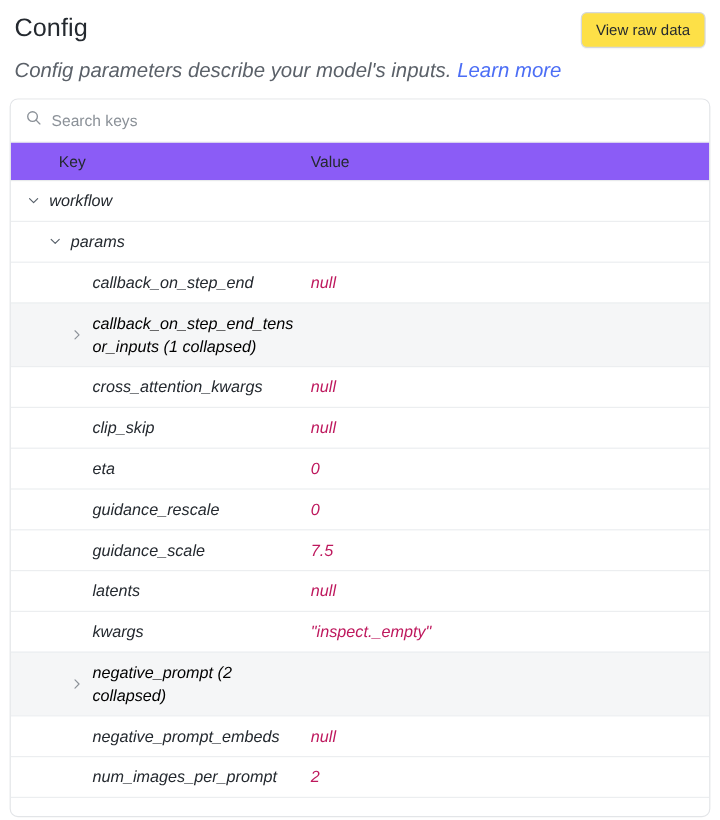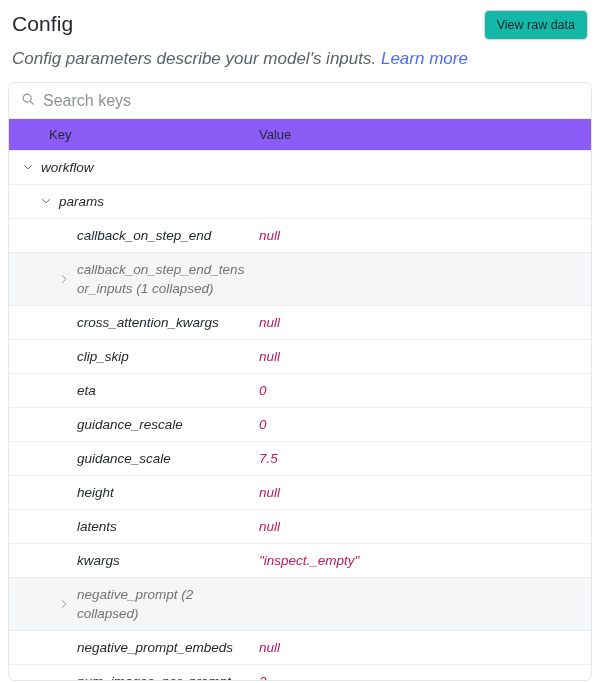--- a/index.html
+++ b/index.html
@@ -30,21 +30,21 @@
     font-weight: 400;
     color: #24292f;
     line-height: 28px;
     margin: 0;
     letter-spacing: 0.1px;
   }
   .raw-data-button {
     font-family: "Liberation Sans", sans-serif;
     font-size: 12.5px;
     color: #24292f;
-    background: #14b8a6;
+    background: #fde047;
     border: 1px solid #d5d8dc;
     border-radius: 5px;
     padding: 7px 12px;
     line-height: 14px;
     cursor: pointer;
     white-space: nowrap;
     box-shadow: 0 1px 0 rgba(27,31,36,0.04);
   }
   .subtitle {
     font-size: 17px;
@@ -75,21 +75,21 @@
     padding: 0 12px;
     background: #ffffff;
     border-bottom: 1px solid #e8eaec;
   }
   .search-icon { flex: 0 0 auto; display: block; }
   .search-input {
     flex: 1 1 auto;
     border: none;
     outline: none;
     font-family: "Liberation Sans", sans-serif;
-    font-size: 16px;
+    font-size: 13px;
     color: #3b82f6;
     background: transparent;
     padding: 0;
   }
   .search-input::placeholder { color: #8b9198; }
 
   .tbl { width: 100%; border-collapse: collapse; table-layout: fixed; }
   .tbl col.c-key { width: 246px; }
   .tbl col.c-val { width: auto; }
 
@@ -125,21 +125,21 @@
     display: inline-flex;
     align-items: center;
     justify-content: center;
     color: #57606a;
     margin-right: 6px;
   }
   .keytext { white-space: normal; word-break: break-word; }
 
   tr.collapsed-row { background: #f5f6f7; }
   tr.collapsed-row td { color: #5b6169; }
-  tr.collapsed-row .keytext { color: #737373; }
+  tr.collapsed-row .keytext { color: #000000; }
 
   .indent-0 { padding-left: 12px; }
   .indent-1 { padding-left: 30px; }
   .indent-2 { padding-left: 48px; }
 </style>
 </head>
 <body>
 
 <div class="page">
 
@@ -267,29 +267,20 @@
                 <span class="chev"></span>
                 <span class="keytext">guidance_scale</span>
               </div>
             </td>
             <td class="val">7.5</td>
           </tr>
           <tr>
             <td>
               <div class="keycell indent-2">
                 <span class="chev"></span>
-                <span class="keytext">height</span>
-              </div>
-            </td>
-            <td class="val">null</td>
-          </tr>
-          <tr>
-            <td>
-              <div class="keycell indent-2">
-                <span class="chev"></span>
                 <span class="keytext">latents</span>
               </div>
             </td>
             <td class="val">null</td>
           </tr>
           <tr>
             <td>
               <div class="keycell indent-2">
                 <span class="chev"></span>
                 <span class="keytext">kwargs</span>

